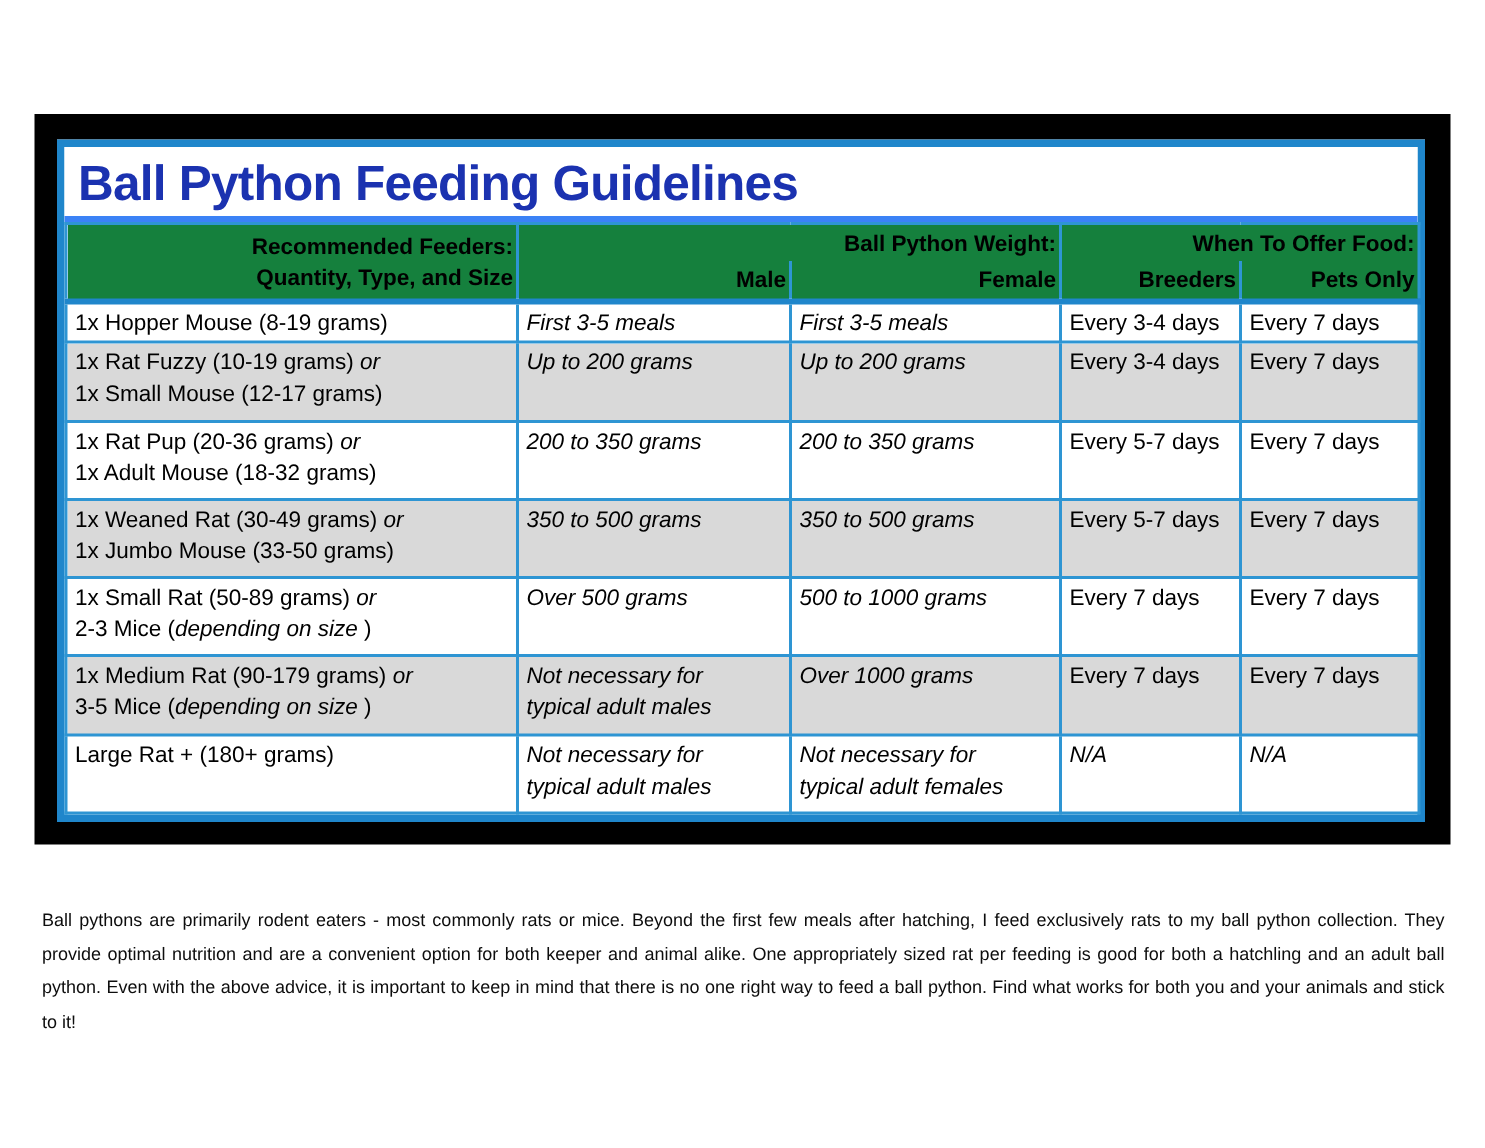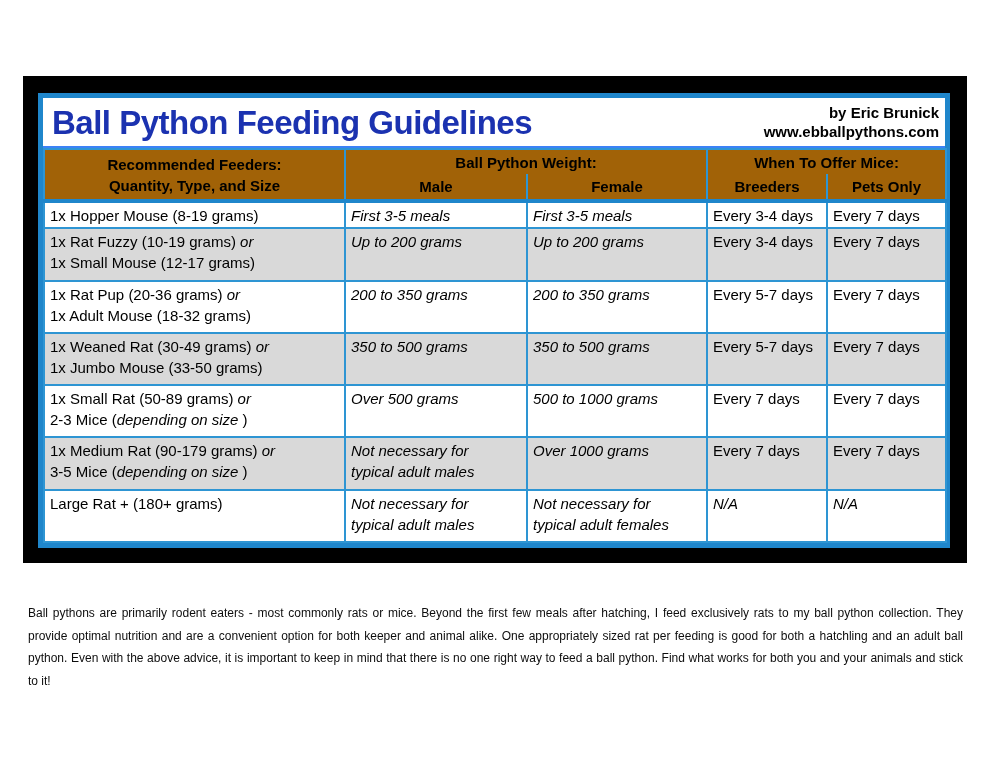--- a/index.html
+++ b/index.html
@@ -12,40 +12,40 @@
   }
   .board {
     width: 100%; height: 100%;
     background: #ffffff; border: 5px solid #1f86cb;
     display: flex; flex-direction: column;
   }
 
   .title-bar {
     height: 50px; flex: 0 0 50px;
     display: flex; justify-content: space-between; align-items: center;
-    background: #ffffff; border-bottom: 2px solid #3b82f6;
+    background: #ffffff; border-bottom: 4px solid #3b82f6;
     padding: 0 6px 0 9px;
   }
   .main-title {
     color: #1b32b0; font-size: 33px; font-weight: bold; letter-spacing: -0.5px;
     white-space: nowrap; line-height: 1;
   }
   .credit { text-align: right; font-weight: bold; font-size: 15px; line-height: 19px; color: #000; }
 
   table.guide { border-collapse: collapse; table-layout: fixed; width: 100%; flex: 1 1 auto; }
   table.guide td {
     border: 2px solid #2e95d3;
     font-size: 15px; color: #000; vertical-align: top;
     padding: 2px 4px 0 5px; line-height: 21px; overflow: hidden;
   }
   .w-c1 { width: 301px; } .w-c2 { width: 182px; } .w-c3 { width: 180px; }
   .w-c4 { width: 120px; } .w-c5 { width: 119px; }
 
   tr.hdr td {
-    background: #a16207; font-weight: bold; text-align: center; vertical-align: middle;
+    background: #15803d; font-weight: bold; text-align: right; vertical-align: middle;
     padding: 1px 2px;
   }
   tr.hdr-a { height: 25px; }
   tr.hdr-b { height: 27px; }
   tr.hdr-a td.grp { border-bottom: none; margin-left: 40px; }
   tr.hdr-b td { border-top: none; border-bottom: 4px solid #1f86cb; }
   td.c1hdr { border-bottom: 4px solid #1f86cb !important; line-height: 24px; }
 
   tr.row-1line { height: 27px; }
   tr.row-2line { height: 52px; padding-left: 48px; }
@@ -64,42 +64,38 @@
 </head>
 <body>
 
 <div class="page">
 
   <div class="frame">
     <div class="board">
 
       <div class="title-bar">
         <div class="main-title">Ball Python Feeding Guidelines</div>
-        <div class="credit">
-          <div>by Eric Brunick</div>
-          <div>www.ebballpythons.com</div>
-        </div>
       </div>
 
       <table class="guide">
         <colgroup>
           <col class="w-c1">
             <col class="w-c2">
             <col class="w-c3">
             <col class="w-c4">
             <col class="w-c5">
         </colgroup>
         <tbody>
           <tr class="hdr hdr-a">
             <td rowspan="2" class="c1hdr">
               <span>Recommended Feeders:</span><br>
               <span>Quantity, Type, and Size</span>
             </td>
             <td colspan="2" class="grp">Ball Python Weight:</td>
-            <td colspan="2" class="grp">When To Offer Mice:</td>
+            <td colspan="2" class="grp">When To Offer Food:</td>
           </tr>
           <tr class="hdr hdr-b">
             <td>Male</td>
             <td>Female</td>
             <td>Breeders</td>
             <td>Pets Only</td>
           </tr>
 
           <tr class="plain row-1line">
             <td>

